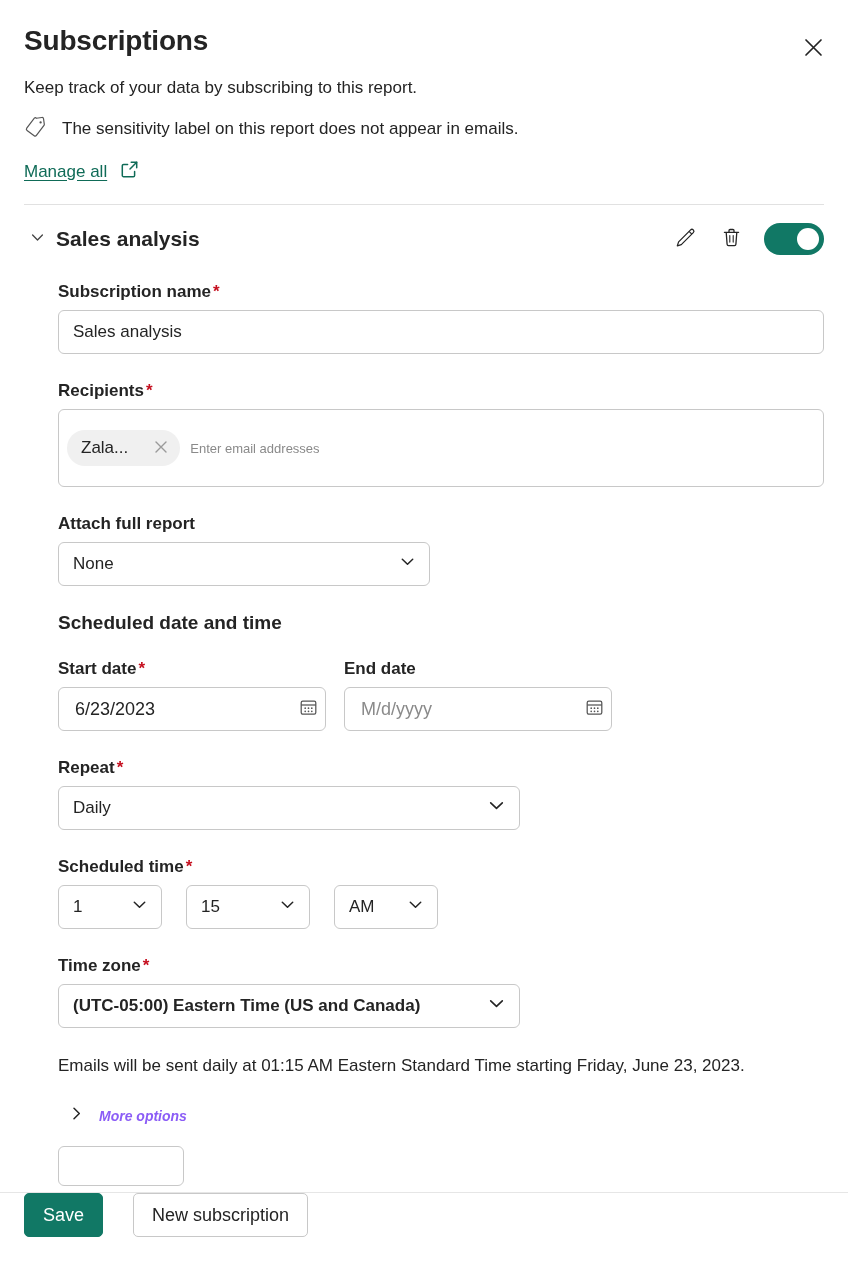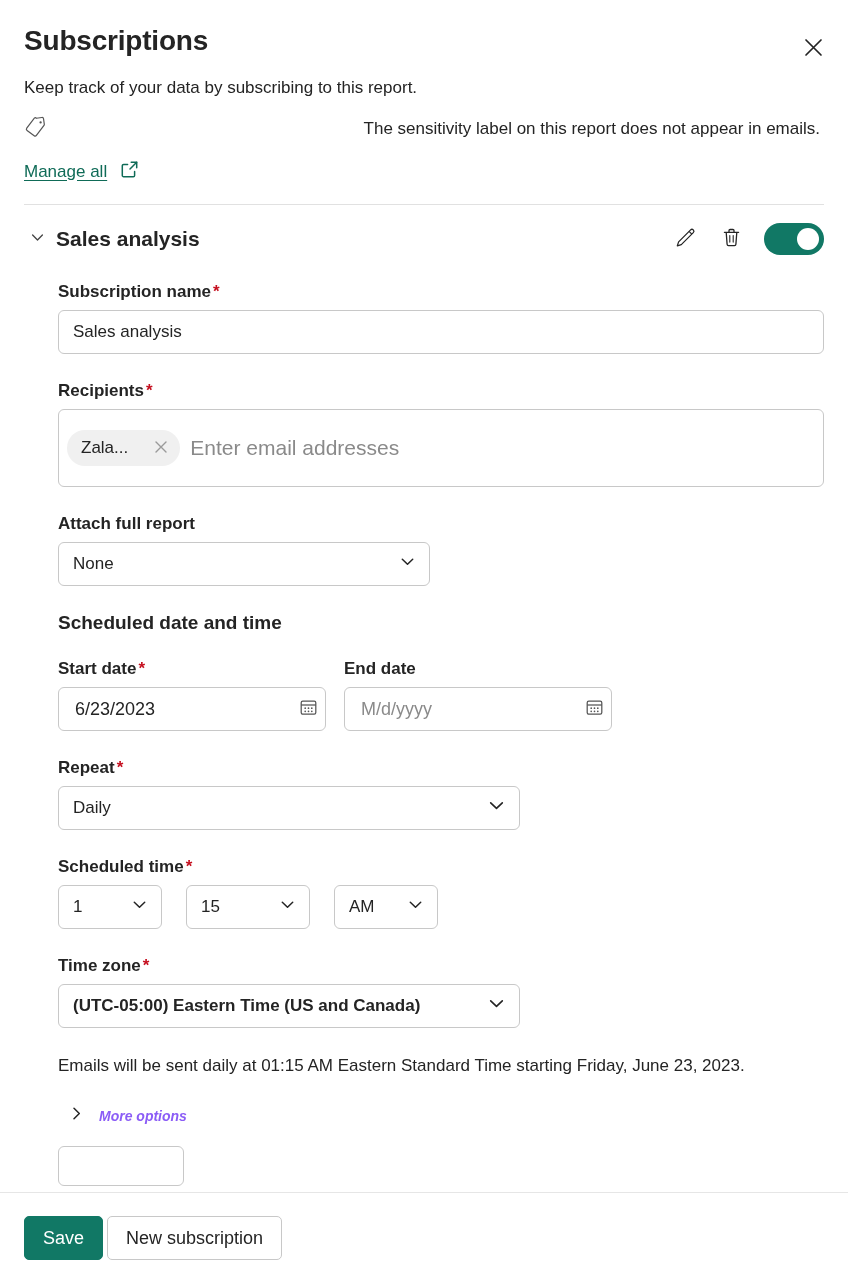--- a/index.html
+++ b/index.html
@@ -57,23 +57,22 @@
 
   .pane-sub {
     font-size: 17px;
     line-height: 24px;
     color: #242424;
     margin: 18px 0 0 0;
   }
   .sens-row {
     display: flex;
     align-items: center;
-    gap: 28px;
+    gap: 14px;
     margin-top: 15px;
-    justify-content: space-between;
   }
   .sens-icon { flex: 0 0 auto; color: #555; display: block; }
   .sens-text { font-size: 17px; line-height: 24px; color: #242424; }
 
   .manage-row {
     display: flex;
     align-items: center;
     gap: 6px;
     margin-top: 16px;
   }
@@ -224,21 +223,21 @@
     cursor: pointer;
     color: #9a9a9a;
     display: flex; align-items: center; justify-content: center;
     padding: 0;
   }
   .picker-input {
     flex: 1;
     border: none;
     outline: none;
     font-family: inherit;
-    font-size: 21px;
+    font-size: 13px;
     color: #a21caf;
     height: 36px;
     background: transparent;
     padding: 0 6px;
     min-width: 60px;
   }
   .picker-input::placeholder { color: #8a8a8a; }
 
   
   .dropdown {
@@ -337,23 +336,22 @@
   }
 
   
   .footer {
     position: absolute;
     left: 0; right: 0; bottom: 0;
     height: 90px;
     background: #ffffff;
     border-top: 1px solid #e6e6e6;
     display: flex;
-    align-items: center;
     padding: 0 24px;
-    gap: 4px;
+    gap: 30px;
   }
   .btn {
     height: 44px;
     border-radius: 5px;
     font-family: inherit;
     font-size: 18px;
     cursor: pointer;
     padding: 0 18px;
     line-height: 1;
   }

